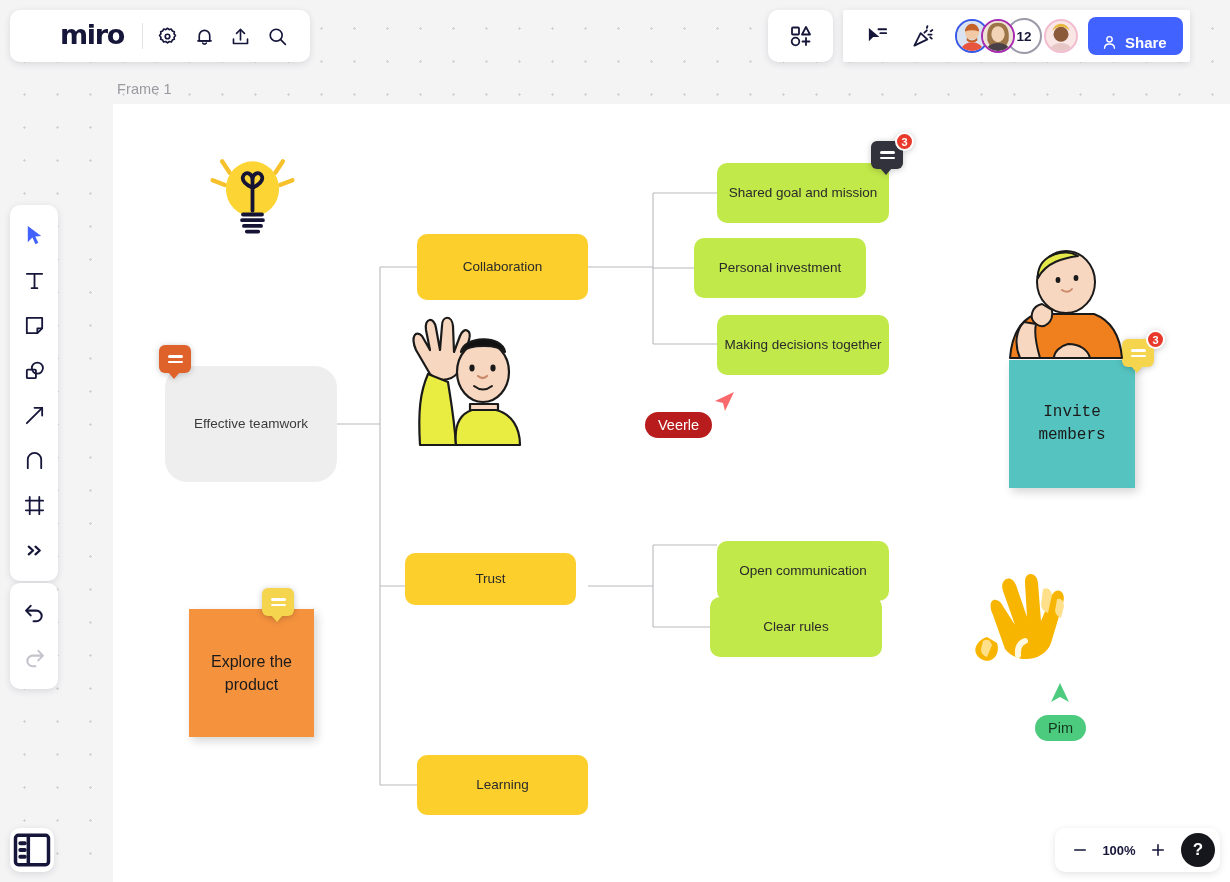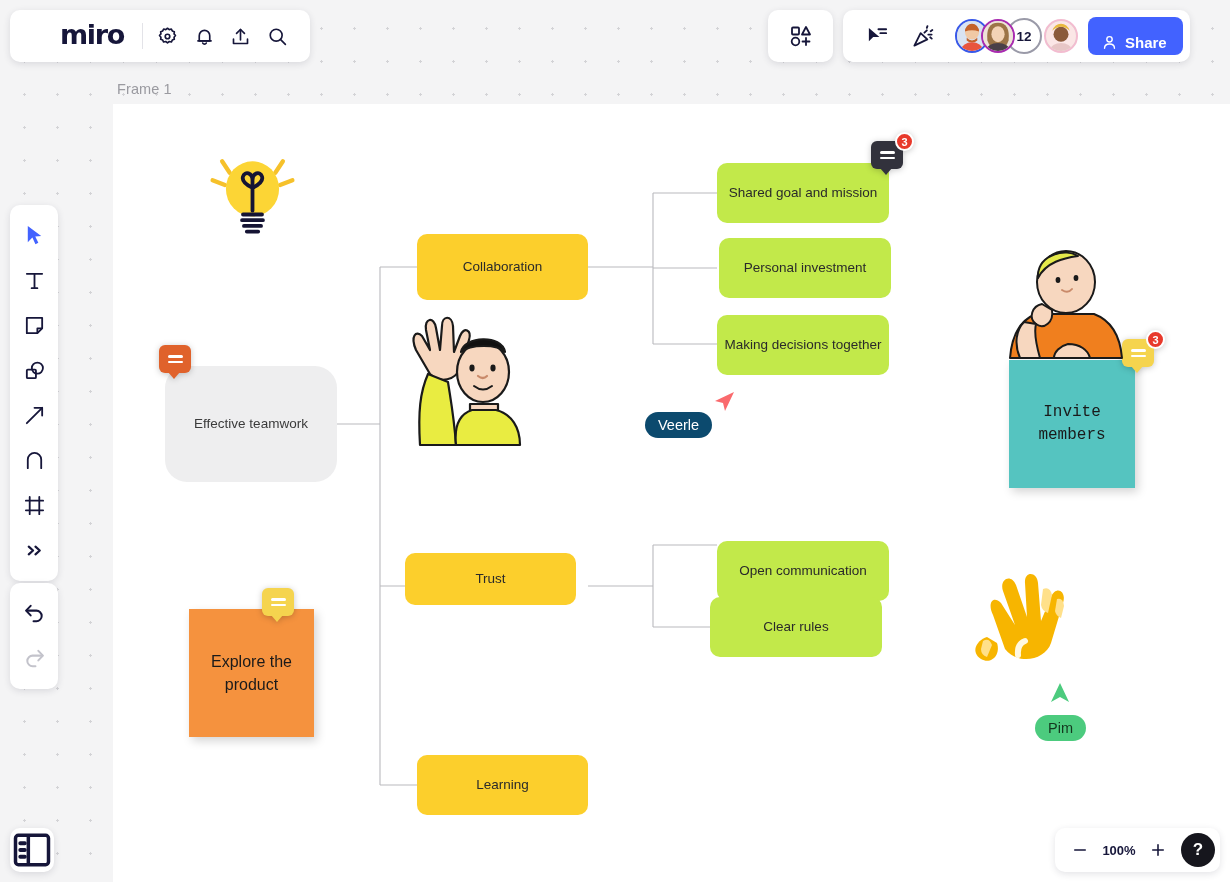--- a/index.html
+++ b/index.html
@@ -51,21 +51,21 @@
   .ticon svg { width: 21px; height: 21px; }
 
   .topbar-shapes {
     position: absolute; left: 768px; top: 10px;
     width: 65px; height: 52px; background: #fff;
     border-radius: 10px; box-shadow: 0 2px 7px rgba(40,40,60,.13);
     display: flex; align-items: center; justify-content: center; cursor: pointer;
   }
   .topbar-right {
     position: absolute; left: 843px; top: 10px;
-    height: 52px; background: #fff; border-radius: 10px;
+    height: 52px; background: #fff; border-radius: 2px;
     box-shadow: 0 2px 7px rgba(40,40,60,.13);
     display: flex; align-items: center; padding: 0 7px 0 12px; gap: 2px;
   }
   .avatars { display: flex; align-items: center; margin-left: 8px; }
   .av {
     width: 34px; height: 34px; border-radius: 50%;
     border: 2.5px solid #fff; margin-left: -8px;
     background: #ccc; overflow: hidden; position: relative;
     cursor: pointer;
   }
@@ -186,21 +186,21 @@
     display: flex; align-items: center; justify-content: center;
     border: 2px solid #fff; padding: 0 4px;
   }
 
   
   .cursor-label {
     position: absolute; border-radius: 13px; padding: 4px 13px;
     color: #fff; font-size: 14.5px; font-weight: 500;
     line-height: 1.25; white-space: nowrap;
   }
-  .cur-coral { background: #0c4a6e; }
+  .cur-coral { background: #b91c1c; }
   .cur-green { background: #4ccb7e; color: #14381f; }
 
   .sticker { position: absolute; }
 </style>
 </head>
 <body>
 
 <div id="app">
 
   <div class="canvas">
@@ -240,21 +240,21 @@
   <div class="node node-l1" style="left:405px;top:553px;width:171px;height:52px">
     <span>Trust</span>
   </div>
   <div class="node node-l1" style="left:417px;top:755px;width:171px;height:60px">
     <span>Learning</span>
   </div>
 
   <div class="node node-l2" style="left:717px;top:163px;width:172px;height:60px">
     <span>Shared goal and mission</span>
   </div>
-  <div class="node node-l2" style="left:719px;top:238px;width:172px;height:60px">
+  <div class="node node-l2" style="left:694px;top:238px;width:172px;height:60px">
     <span>Personal investment</span>
   </div>
   <div class="node node-l2" style="left:717px;top:315px;width:172px;height:60px">
     <span>Making decisions together</span>
   </div>
   <div class="node node-l2" style="left:717px;top:541px;width:172px;height:60px">
     <span>Open communication</span>
   </div>
   <div class="node node-l2" style="left:710px;top:597px;width:172px;height:60px">
     <span>Clear rules</span>

